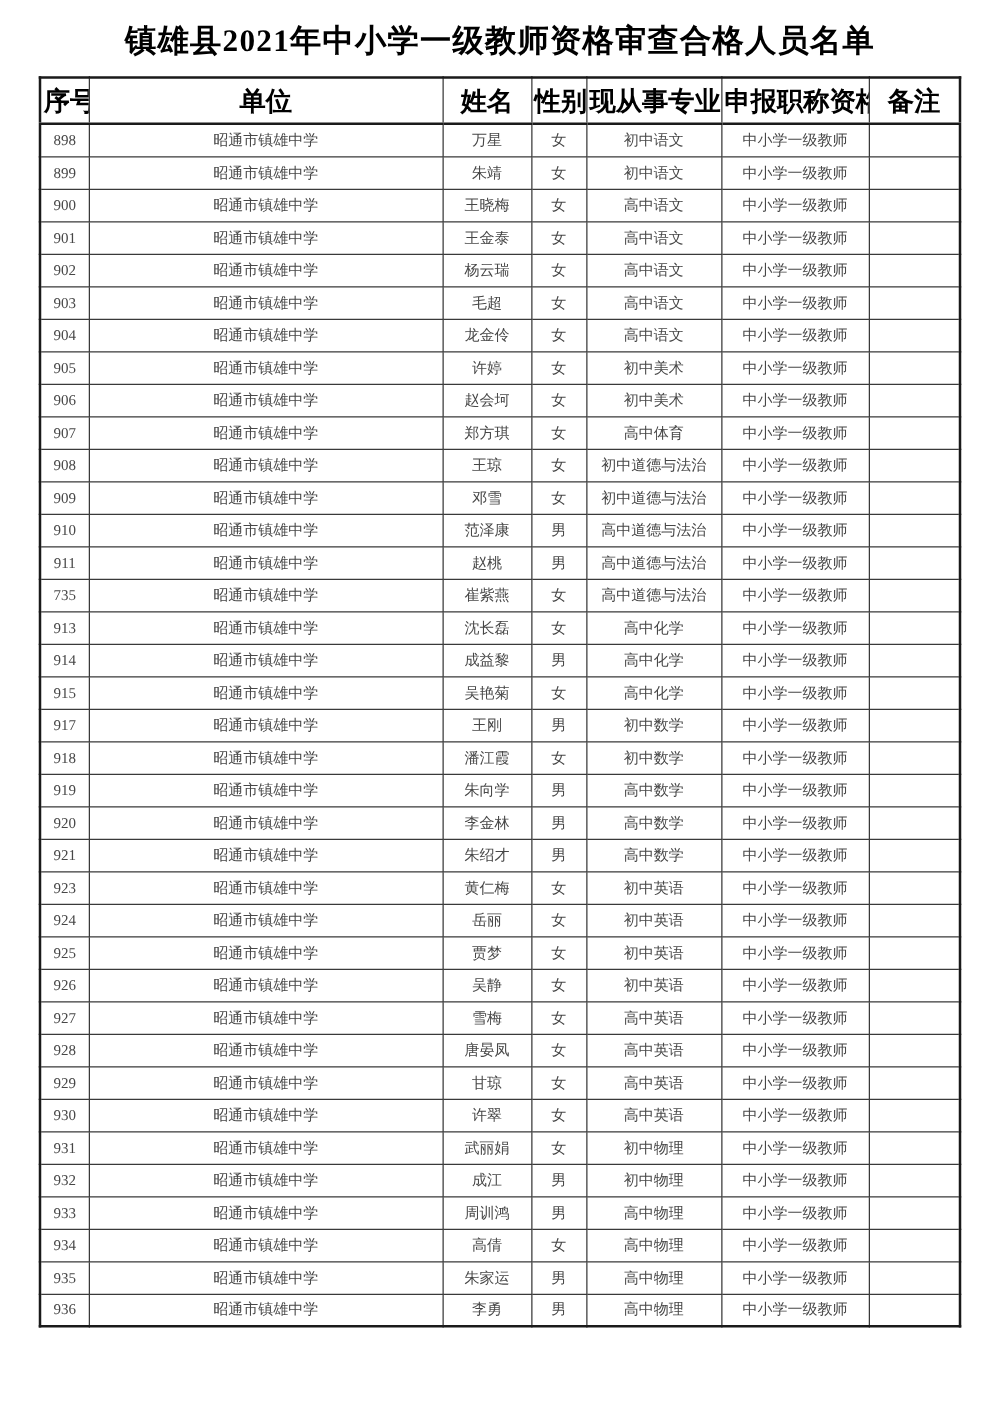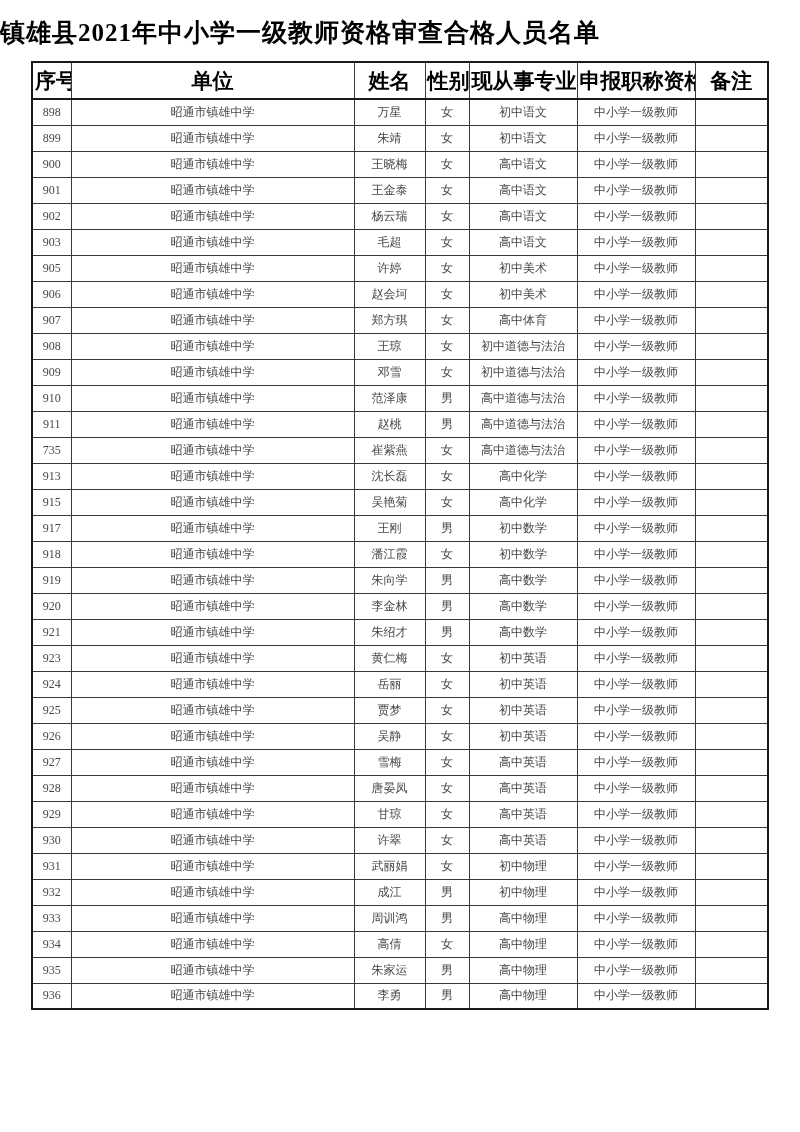--- a/index.html
+++ b/index.html
@@ -13,20 +13,21 @@
     font-family: "Liberation Serif", "DejaVu Serif", serif;
     color: #1a1a1a;
     overflow: hidden;
   }
   .page {
     width: 800px;
     height: 1132px;
     position: relative;
   }
   .doc-title {
+    text-align: center;
     font-size: 25px;
     font-weight: bold;
     letter-spacing: 1px;
     margin: 0;
     padding-top: 16px;
     padding-bottom: 12px;
     color: #000000;
     font-family: "Liberation Serif", "DejaVu Serif", serif;
   }
   table.roster {
@@ -152,20 +153,29 @@
   <tr>
     <td class="cell-no">903</td>
     <td>昭通市镇雄中学</td>
     <td>毛超</td>
     <td>女</td>
     <td>高中语文</td>
     <td>中小学一级教师</td>
     <td></td>
   </tr>
 
+  <tr>
+    <td class="cell-no">904</td>
+    <td>昭通市镇雄中学</td>
+    <td>龙金伶</td>
+    <td>女</td>
+    <td>高中语文</td>
+    <td>中小学一级教师</td>
+    <td></td>
+  </tr>
 
   <tr>
     <td class="cell-no">905</td>
     <td>昭通市镇雄中学</td>
     <td>许婷</td>
     <td>女</td>
     <td>初中美术</td>
     <td>中小学一级教师</td>
     <td></td>
   </tr>
@@ -243,20 +253,29 @@
   <tr>
     <td class="cell-no">913</td>
     <td>昭通市镇雄中学</td>
     <td>沈长磊</td>
     <td>女</td>
     <td>高中化学</td>
     <td>中小学一级教师</td>
     <td></td>
   </tr>
 
+  <tr>
+    <td class="cell-no">914</td>
+    <td>昭通市镇雄中学</td>
+    <td>成益黎</td>
+    <td>男</td>
+    <td>高中化学</td>
+    <td>中小学一级教师</td>
+    <td></td>
+  </tr>
 
   <tr>
     <td class="cell-no">915</td>
     <td>昭通市镇雄中学</td>
     <td>吴艳菊</td>
     <td>女</td>
     <td>高中化学</td>
     <td>中小学一级教师</td>
     <td></td>
   </tr>

